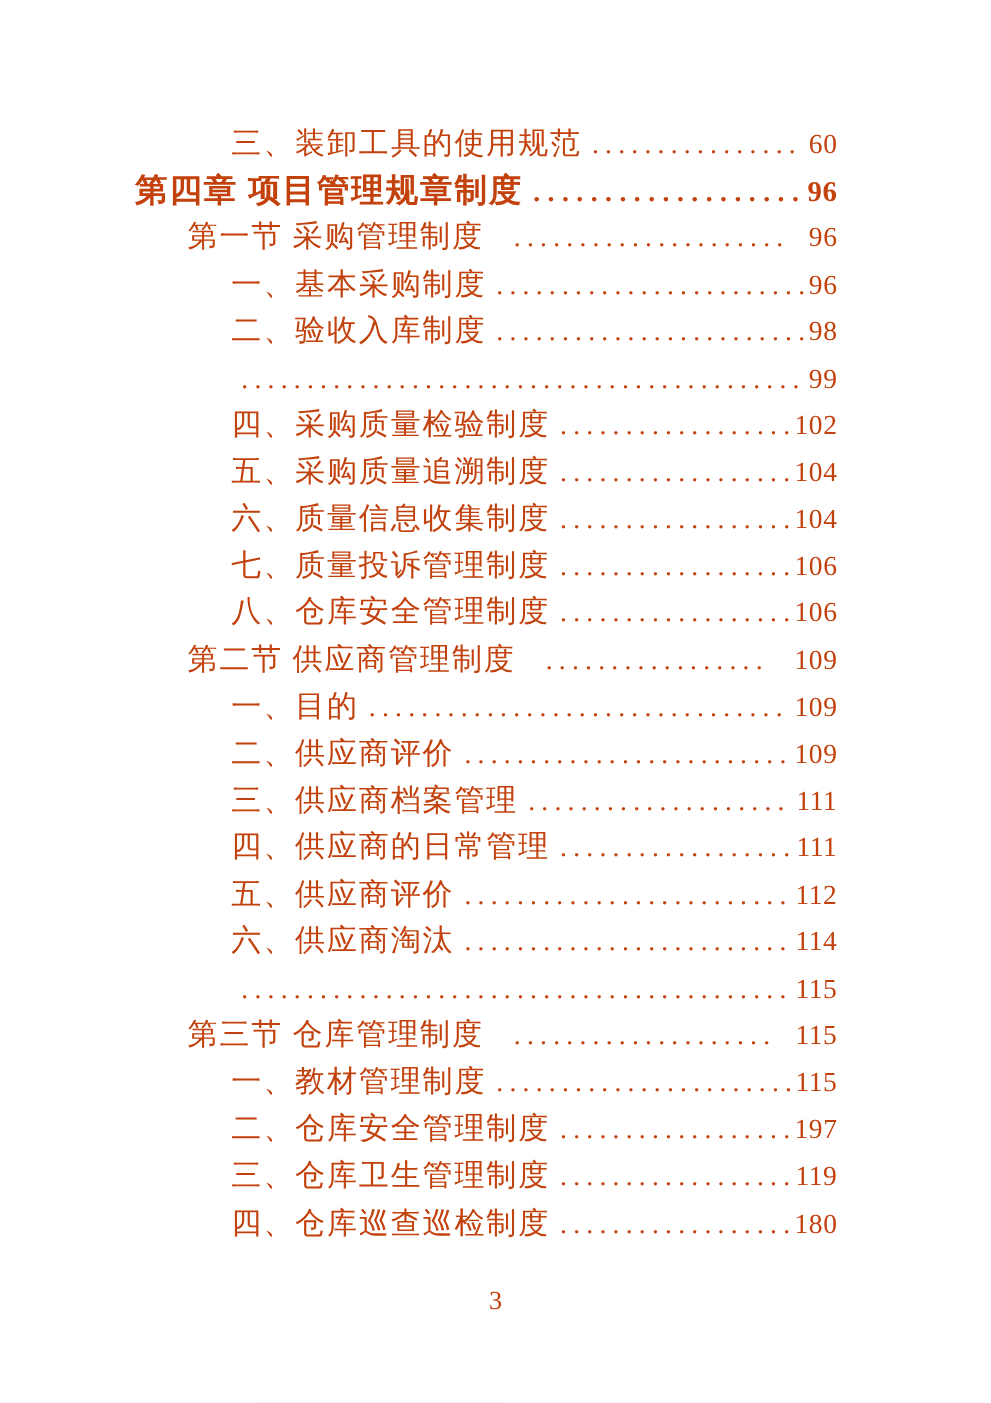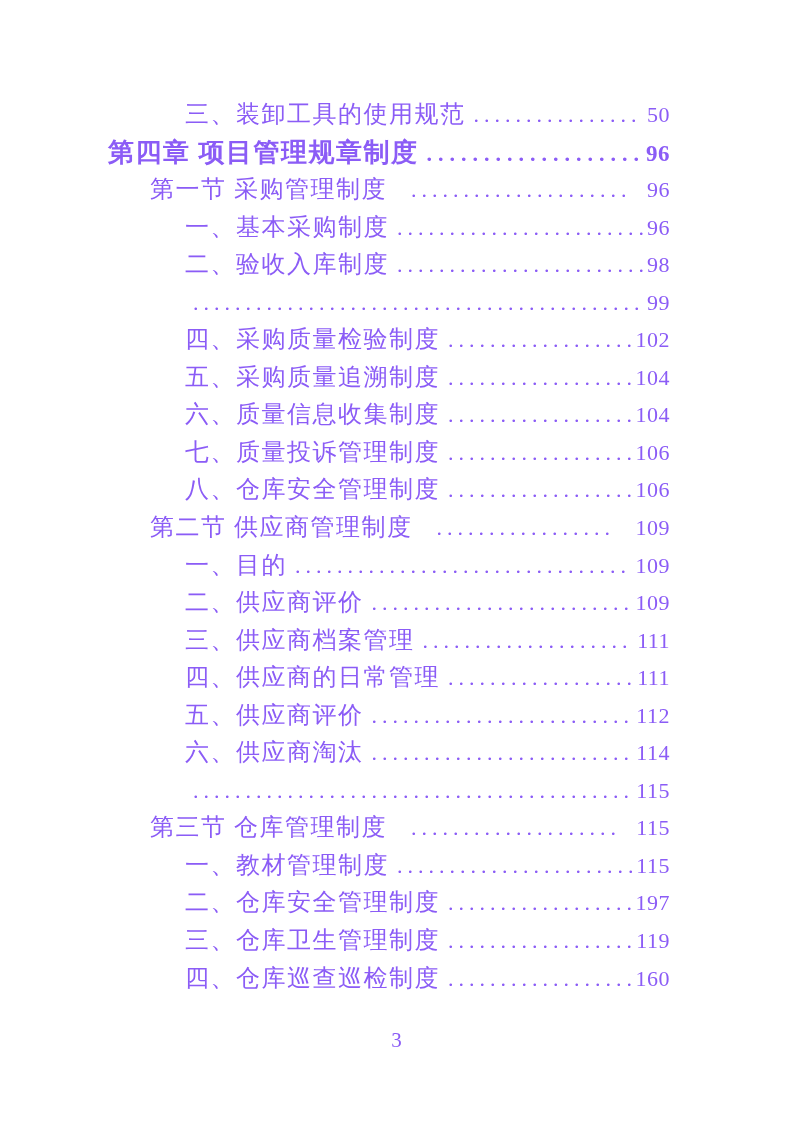--- a/index.html
+++ b/index.html
@@ -3,21 +3,21 @@
 <meta charset="utf-8">
 <style>
   * { margin: 0; padding: 0; box-sizing: border-box; }
   html, body { background: #e8e8e8; }
   .page {
     position: relative;
     width: 793px;
     height: 1122px;
     margin: 0 auto;
     background: #ffffff;
-    color: #8b5cf6;
+    color: #c2410c;
     font-family: "Liberation Serif", "DejaVu Serif", serif;
     overflow: hidden;
   }
   .toc {
     position: absolute;
     left: 108px;
     top: 96px;
     width: 562px;
   }
   .toc-row {
@@ -68,21 +68,21 @@
   }
 </style>
 </head>
 <body>
 
 <div class="page">
   <main class="toc" id="toc-list">
       <div class="toc-row level-item">
         <span class="toc-label">三、装卸工具的使用规范</span>
         <span class="toc-dots">..........................................................................................</span>
-        <span class="toc-page">50</span>
+        <span class="toc-page">60</span>
       </div>
       <div class="toc-row level-chapter">
         <span class="toc-label">第四章 项目管理规章制度</span>
         <span class="toc-dots">..........................................................................................</span>
         <span class="toc-page">96</span>
       </div>
       <div class="toc-row level-section">
         <span class="toc-label">第一节 采购管理制度</span>
         <span class="toc-dots">..........................................................................................</span>
         <span class="toc-page">96</span>
@@ -181,19 +181,19 @@
         <span class="toc-page">197</span>
       </div>
       <div class="toc-row level-item">
         <span class="toc-label">三、仓库卫生管理制度</span>
         <span class="toc-dots">..........................................................................................</span>
         <span class="toc-page">119</span>
       </div>
       <div class="toc-row level-item">
         <span class="toc-label">四、仓库巡查巡检制度</span>
         <span class="toc-dots">..........................................................................................</span>
-        <span class="toc-page">160</span>
+        <span class="toc-page">180</span>
       </div>
     </main>
   <footer class="page-footer">
     <span>3</span>
   </footer>
 </div>
 
 </body></html>

